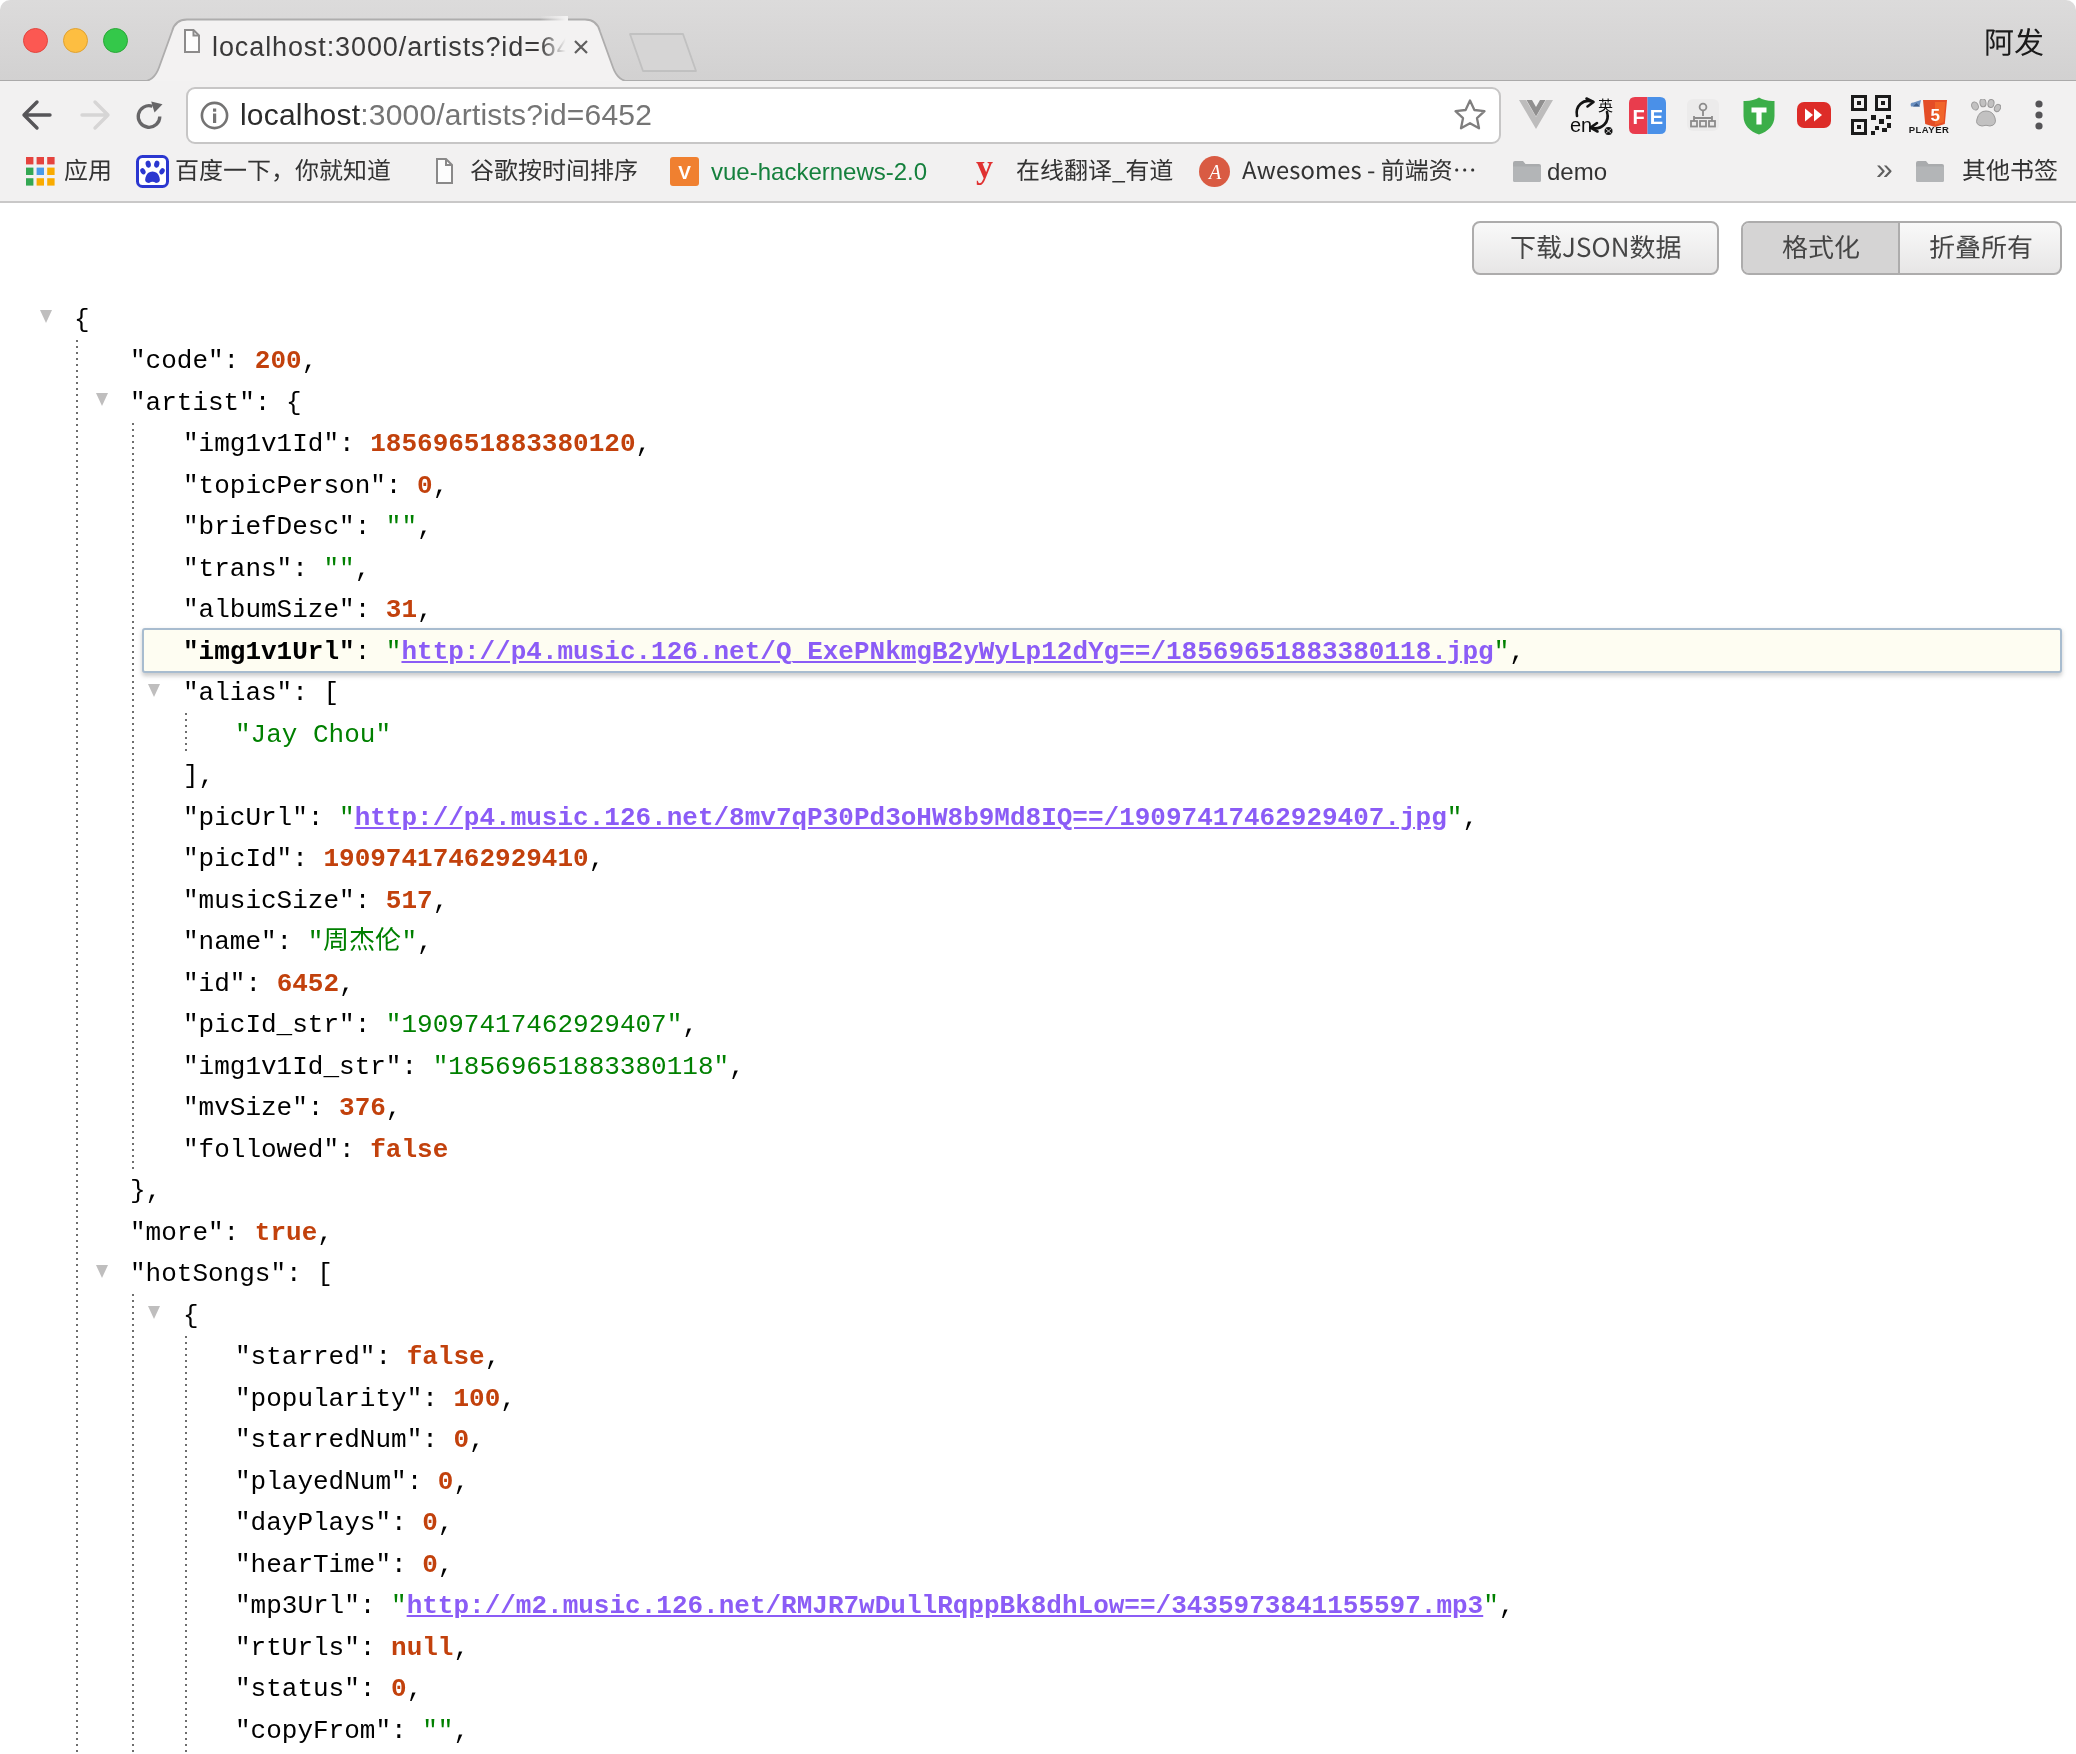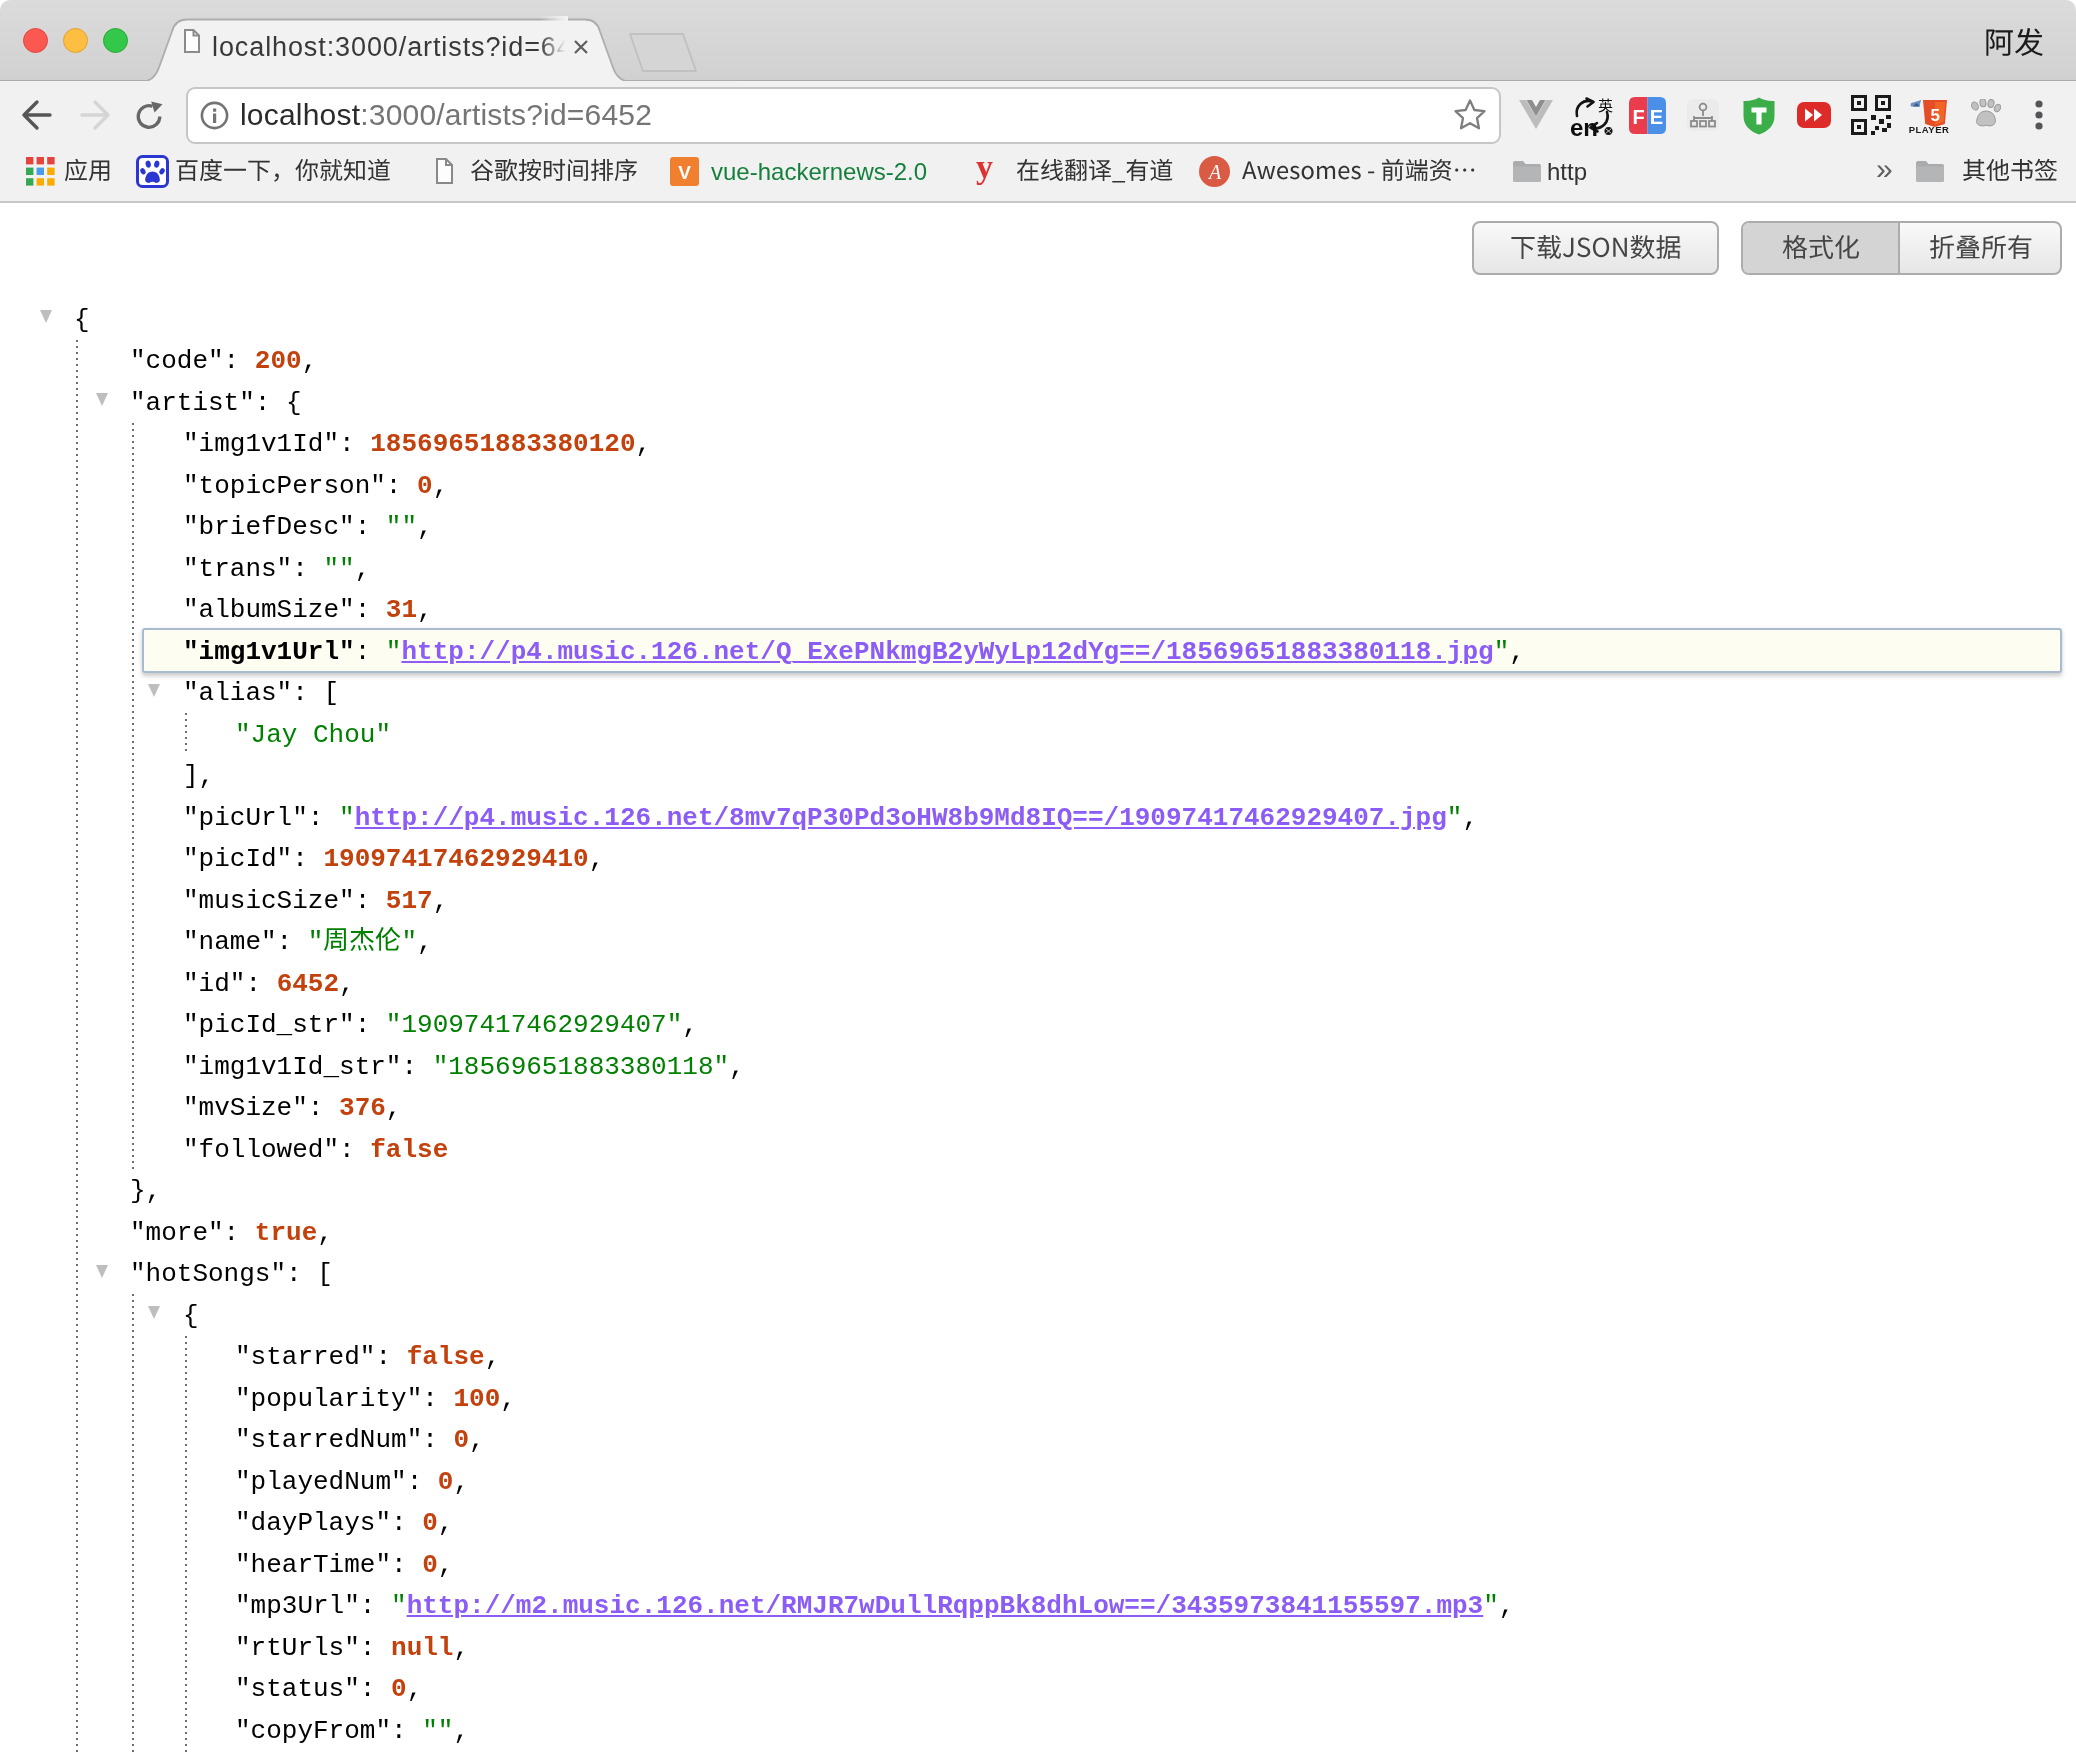--- a/index.html
+++ b/index.html
@@ -70,21 +70,21 @@
 <path d="M7.5,0 H13 L17,7 L21,0 H26.5 L17,16.5 Z" fill="#908F8F"></path>
   </svg>
 <svg class="abs" style="left:1572px;top:96px" width="42" height="40" viewBox="0 0 42 40">
 <path d="M5,20 C3,10 11,3 20,5.5" fill="none" stroke="#141414" stroke-width="2.6" stroke-linecap="round"></path>
 <path d="M21.5,6 L14.5,2.5 M21.5,6 L15.5,10.5" stroke="#141414" stroke-width="2.6" stroke-linecap="round" fill="none"></path>
 <path d="M35,16 C38,26 30,34 20,32" fill="none" stroke="#141414" stroke-width="2.6" stroke-linecap="round"></path>
 <path d="M18.5,31.6 L25.5,35.5 M18.5,31.6 L25,27" stroke="#141414" stroke-width="2.6" stroke-linecap="round" fill="none"></path>
 <circle cx="36.5" cy="35" r="4" fill="#141414"></circle>
 <path d="M33.5,32.5 L39.5,37.5 M39.5,32.5 L33.5,37.5" stroke="#F2F1F1" stroke-width="0.8"></path>
 </svg>
-<div class="abs" style="left:1570px;top:114px;font-size:24px;font-weight:bold;color:#0E0E0E;font-family:Liberation Sans">en</div>
+<div class="abs" style="left:1570px;top:114px;font-size:20px;font-weight:normal;color:#0E0E0E;font-family:Liberation Sans">en</div>
 <svg style="position:absolute;left:1598px;top:97.8px" width="15.0" height="16.5" viewBox="0 -13.20 15.0 16.5">
     <path d="M6.9 -9.4V-7.7H2.4V-4.2H0.9V-3.1H6.5C5.9 -1.8 4.3 -0.6 0.6 0.3C0.8 0.5 1.1 1.0 1.3 1.2C5.2 0.3 6.9 -1.1 7.6 -2.7C8.8 -0.5 10.8 0.7 13.8 1.2C14.0 0.9 14.3 0.4 14.5 0.2C11.6 -0.2 9.6 -1.2 8.5 -3.1H14.2V-4.2H12.7V-7.7H8.0V-9.4ZM3.5 -4.2V-6.7H6.9V-5.3C6.9 -4.9 6.8 -4.5 6.8 -4.2ZM11.6 -4.2H8.0C8.0 -4.5 8.0 -4.9 8.0 -5.2V-6.7H11.6ZM9.6 -12.6V-11.2H5.3V-12.6H4.2V-11.2H1.0V-10.2H4.2V-8.6H5.3V-10.2H9.6V-8.6H10.7V-10.2H13.9V-11.2H10.7V-12.6Z" fill="#0E0E0E"></path>
   </svg>
 <svg class="abs" style="left:1629px;top:97px" width="37" height="37" viewBox="0 0 37 37">
 <path d="M6,0 H18.5 V37 H6 Q0,37 0,31 V6 Q0,0 6,0 Z" fill="#E93C4D"></path>
 <path d="M18.5,0 H31 Q37,0 37,6 V31 Q37,37 31,37 H18.5 Z" fill="#4A90E8"></path>
 <text x="9.5" y="26.5" font-family="Liberation Sans,sans-serif" font-size="20" font-weight="bold" fill="#fff" text-anchor="middle">F</text>
 <text x="27.5" y="26.5" font-family="Liberation Sans,sans-serif" font-size="20" font-weight="bold" fill="#fff" text-anchor="middle">E</text>
   </svg>
 <svg class="abs" style="left:1687px;top:99px" width="32" height="32" viewBox="0 0 32 32">
@@ -191,21 +191,21 @@
 <circle cx="15.5" cy="15.5" r="15.5" fill="#D95B43"></circle>
 <text x="16" y="22.5" font-family="Liberation Serif,serif" font-size="20" font-style="italic" fill="#fff" text-anchor="middle">A</text>
   </svg>
 <svg style="position:absolute;left:1242px;top:158.4px" width="234.7" height="26.4" viewBox="0 -21.12 234.7 26.4">
     <path d="M0.1 0.0H2.3L4.0 -5.4H10.5L12.1 0.0H14.5L8.5 -17.6H6.0ZM4.6 -7.1 5.4 -9.8C6.1 -11.8 6.6 -13.7 7.2 -15.8H7.3C7.9 -13.8 8.4 -11.8 9.1 -9.8L9.9 -7.1Z M18.9 0.0H21.4L23.3 -7.0C23.6 -8.2 23.9 -9.5 24.1 -10.8H24.3C24.6 -9.5 24.8 -8.3 25.2 -7.0L27.0 0.0H29.7L33.2 -13.0H31.1L29.2 -5.5C28.9 -4.2 28.7 -3.1 28.4 -1.9H28.3C28.0 -3.1 27.7 -4.2 27.4 -5.5L25.3 -13.0H23.2L21.2 -5.5C20.9 -4.2 20.6 -3.1 20.3 -1.9H20.2C19.9 -3.1 19.7 -4.2 19.4 -5.5L17.5 -13.0H15.2Z M41.3 0.3C43.1 0.3 44.5 -0.3 45.6 -1.0L44.8 -2.5C43.8 -1.8 42.8 -1.4 41.6 -1.4C39.1 -1.4 37.4 -3.2 37.2 -6.0H46.0C46.1 -6.3 46.1 -6.8 46.1 -7.2C46.1 -11.0 44.3 -13.4 40.9 -13.4C37.9 -13.4 35.1 -10.8 35.1 -6.5C35.1 -2.2 37.8 0.3 41.3 0.3ZM37.2 -7.6C37.5 -10.2 39.1 -11.6 41.0 -11.6C43.0 -11.6 44.2 -10.2 44.2 -7.6Z M52.8 0.3C55.8 0.3 57.5 -1.4 57.5 -3.6C57.5 -6.0 55.4 -6.8 53.5 -7.5C52.1 -8.1 50.7 -8.5 50.7 -9.8C50.7 -10.8 51.5 -11.7 53.1 -11.7C54.3 -11.7 55.2 -11.2 56.1 -10.5L57.1 -11.9C56.2 -12.7 54.7 -13.4 53.1 -13.4C50.3 -13.4 48.6 -11.7 48.6 -9.7C48.6 -7.4 50.6 -6.6 52.4 -5.9C53.9 -5.4 55.4 -4.8 55.4 -3.4C55.4 -2.3 54.6 -1.4 52.8 -1.4C51.3 -1.4 50.1 -2.0 49.0 -3.0L47.9 -1.5C49.1 -0.5 50.9 0.3 52.8 0.3Z M65.6 0.3C68.8 0.3 71.7 -2.2 71.7 -6.5C71.7 -10.8 68.8 -13.4 65.6 -13.4C62.4 -13.4 59.6 -10.8 59.6 -6.5C59.6 -2.2 62.4 0.3 65.6 0.3ZM65.6 -1.5C63.4 -1.5 61.9 -3.5 61.9 -6.5C61.9 -9.5 63.4 -11.5 65.6 -11.5C67.9 -11.5 69.4 -9.5 69.4 -6.5C69.4 -3.5 67.9 -1.5 65.6 -1.5Z M75.1 0.0H77.3V-9.5C78.5 -10.8 79.6 -11.4 80.6 -11.4C82.2 -11.4 83.0 -10.4 83.0 -8.0V0.0H85.2V-9.5C86.4 -10.8 87.5 -11.4 88.5 -11.4C90.1 -11.4 90.9 -10.4 90.9 -8.0V0.0H93.1V-8.3C93.1 -11.6 91.8 -13.4 89.2 -13.4C87.6 -13.4 86.2 -12.3 84.8 -10.9C84.3 -12.4 83.3 -13.4 81.2 -13.4C79.7 -13.4 78.3 -12.4 77.2 -11.1H77.1L76.9 -13.0H75.1Z M102.6 0.3C104.4 0.3 105.8 -0.3 106.9 -1.0L106.1 -2.5C105.1 -1.8 104.1 -1.4 102.9 -1.4C100.4 -1.4 98.7 -3.2 98.5 -6.0H107.3C107.4 -6.3 107.4 -6.8 107.4 -7.2C107.4 -11.0 105.6 -13.4 102.2 -13.4C99.2 -13.4 96.4 -10.8 96.4 -6.5C96.4 -2.2 99.1 0.3 102.6 0.3ZM98.5 -7.6C98.8 -10.2 100.4 -11.6 102.3 -11.6C104.3 -11.6 105.5 -10.2 105.5 -7.6Z M114.0 0.3C117.1 0.3 118.8 -1.4 118.8 -3.6C118.8 -6.0 116.7 -6.8 114.8 -7.5C113.4 -8.1 112.0 -8.5 112.0 -9.8C112.0 -10.8 112.8 -11.7 114.4 -11.7C115.6 -11.7 116.5 -11.2 117.4 -10.5L118.4 -11.9C117.5 -12.7 116.0 -13.4 114.4 -13.4C111.6 -13.4 109.9 -11.7 109.9 -9.7C109.9 -7.4 111.9 -6.6 113.7 -5.9C115.2 -5.4 116.7 -4.8 116.7 -3.4C116.7 -2.3 115.8 -1.4 114.1 -1.4C112.6 -1.4 111.4 -2.0 110.3 -3.0L109.2 -1.5C110.4 -0.5 112.2 0.3 114.0 0.3Z M126.1 -5.9H132.3V-7.6H126.1Z M153.2 -12.3V-2.5H154.9V-12.3ZM158.1 -13.1V-0.3C158.1 0.0 158.0 0.1 157.6 0.1C157.2 0.1 155.9 0.1 154.4 0.1C154.7 0.6 155.0 1.3 155.1 1.8C156.9 1.8 158.2 1.8 158.9 1.5C159.6 1.2 159.9 0.7 159.9 -0.3V-13.1ZM156.1 -20.3C155.6 -19.1 154.7 -17.5 153.8 -16.4H146.6L147.8 -16.8C147.4 -17.8 146.3 -19.2 145.4 -20.2L143.7 -19.6C144.6 -18.6 145.5 -17.3 145.9 -16.4H140.0V-14.7H161.5V-16.4H155.9C156.6 -17.4 157.3 -18.6 158.0 -19.7ZM148.6 -7.2V-4.8H143.2V-7.2ZM148.6 -8.6H143.2V-11.0H148.6ZM141.5 -12.6V1.8H143.2V-3.4H148.6V-0.2C148.6 0.1 148.5 0.2 148.1 0.2C147.8 0.3 146.7 0.3 145.5 0.2C145.7 0.7 146.0 1.4 146.1 1.8C147.7 1.8 148.8 1.8 149.4 1.5C150.1 1.2 150.3 0.8 150.3 -0.1V-12.6Z M163.9 -15.6V-14.0H172.0V-15.6ZM164.7 -12.6C165.2 -9.9 165.7 -6.3 165.8 -4.0L167.2 -4.2C167.1 -6.6 166.7 -10.1 166.1 -12.8ZM166.3 -19.4C166.9 -18.3 167.6 -16.8 167.9 -15.9L169.5 -16.4C169.2 -17.4 168.5 -18.8 167.9 -19.9ZM172.5 -7.7V1.9H174.1V-6.1H176.3V1.7H177.7V-6.1H179.9V1.6H181.3V-6.1H183.6V0.2C183.6 0.5 183.5 0.5 183.3 0.5C183.1 0.6 182.5 0.6 181.8 0.5C182.0 0.9 182.3 1.5 182.3 2.0C183.4 2.0 184.1 1.9 184.6 1.7C185.1 1.4 185.2 1.0 185.2 0.3V-7.7H179.0L179.6 -9.9H185.7V-11.5H171.8V-9.9H177.6C177.5 -9.1 177.3 -8.4 177.2 -7.7ZM172.8 -19.0V-13.2H184.9V-19.0H183.1V-14.8H179.5V-20.1H177.8V-14.8H174.5V-19.0ZM169.7 -13.0C169.4 -10.1 168.8 -5.9 168.3 -3.3C166.6 -2.9 165.0 -2.5 163.8 -2.3L164.2 -0.5C166.5 -1.1 169.4 -1.8 172.2 -2.5L172.0 -4.2L169.7 -3.6C170.3 -6.2 170.9 -9.9 171.3 -12.7Z M188.8 -18.0C190.5 -17.4 192.7 -16.3 193.8 -15.4L194.8 -16.8C193.6 -17.7 191.4 -18.7 189.7 -19.3ZM187.9 -11.9 188.4 -10.2C190.4 -10.9 192.8 -11.7 195.2 -12.5L194.9 -14.0C192.3 -13.2 189.7 -12.4 187.9 -11.9ZM191.1 -8.9V-2.2H192.9V-7.2H204.8V-2.4H206.7V-8.9ZM198.1 -6.6C197.4 -2.6 195.6 -0.5 187.9 0.5C188.2 0.9 188.6 1.5 188.7 2.0C196.8 0.8 199.1 -1.8 199.9 -6.6ZM199.1 -1.8C202.1 -0.8 206.1 0.8 208.1 1.8L209.2 0.3C207.1 -0.7 203.1 -2.2 200.1 -3.1ZM198.4 -20.1C197.7 -18.4 196.5 -16.4 194.5 -14.9C195.0 -14.7 195.5 -14.2 195.8 -13.8C196.8 -14.6 197.7 -15.6 198.4 -16.5H201.2C200.4 -14.0 198.9 -11.8 194.6 -10.7C194.9 -10.4 195.4 -9.8 195.5 -9.4C198.8 -10.3 200.8 -11.9 201.9 -13.9C203.4 -11.8 205.8 -10.3 208.4 -9.5C208.7 -10.0 209.2 -10.6 209.5 -10.9C206.5 -11.6 203.9 -13.2 202.6 -15.3C202.8 -15.7 202.9 -16.1 203.0 -16.5H206.6C206.2 -15.7 205.8 -15.0 205.5 -14.4L207.0 -13.9C207.6 -14.9 208.4 -16.3 209.0 -17.7L207.7 -18.0L207.4 -17.9H199.2C199.6 -18.6 199.8 -19.2 200.1 -19.8Z M214.8 -10.7C213.9 -10.7 213.2 -10.0 213.2 -9.1C213.2 -8.2 213.9 -7.5 214.8 -7.5C215.6 -7.5 216.3 -8.2 216.3 -9.1C216.3 -10.0 215.6 -10.7 214.8 -10.7ZM222.7 -10.7C221.9 -10.7 221.2 -10.0 221.2 -9.1C221.2 -8.2 221.9 -7.5 222.7 -7.5C223.6 -7.5 224.3 -8.2 224.3 -9.1C224.3 -10.0 223.6 -10.7 222.7 -10.7ZM230.7 -10.7C229.8 -10.7 229.2 -10.0 229.2 -9.1C229.2 -8.2 229.8 -7.5 230.7 -7.5C231.6 -7.5 232.3 -8.2 232.3 -9.1C232.3 -10.0 231.6 -10.7 230.7 -10.7Z" fill="#333"></path>
   </svg>
 <svg class="abs" style="left:1512px;top:160px" width="30" height="23" viewBox="0 0 30 23">
 <path d="M1,3 Q1,1 3,1 H11 L13.5,4 H27 Q29,4 29,6 V20 Q29,22 27,22 H3 Q1,22 1,20 Z" fill="#A9ABAD"></path>
 <path d="M1,6.5 H29 V20 Q29,22 27,22 H3 Q1,22 1,20 Z" fill="#B3B5B7"></path>
   </svg>
-<div class="abs" style="left:1547px;top:158px;font-size:24px;color:#333">http</div>
+<div class="abs" style="left:1547px;top:158px;font-size:24px;color:#333">demo</div>
 <div class="abs" style="left:1876px;top:152px;font-size:30px;color:#606060">»</div>
 <svg class="abs" style="left:1915px;top:160px" width="30" height="23" viewBox="0 0 30 23">
 <path d="M1,3 Q1,1 3,1 H11 L13.5,4 H27 Q29,4 29,6 V20 Q29,22 27,22 H3 Q1,22 1,20 Z" fill="#A9ABAD"></path>
 <path d="M1,6.5 H29 V20 Q29,22 27,22 H3 Q1,22 1,20 Z" fill="#B3B5B7"></path>
   </svg>
 <svg style="position:absolute;left:1962px;top:158.4px" width="96.0" height="26.4" viewBox="0 -21.12 96.0 26.4">
     <path d="M13.8 -1.6C16.6 -0.5 19.4 0.8 21.1 1.8L22.8 0.6C20.9 -0.4 17.8 -1.7 15.0 -2.7ZM8.7 -2.8C7.0 -1.7 3.7 -0.3 1.1 0.5C1.5 0.9 2.0 1.5 2.3 1.9C4.8 1.0 8.1 -0.4 10.3 -1.7ZM16.5 -20.1V-17.4H7.5V-20.1H5.7V-17.4H2.0V-15.7H5.7V-4.9H1.3V-3.2H22.7V-4.9H18.3V-15.7H22.1V-17.4H18.3V-20.1ZM7.5 -4.9V-7.6H16.5V-4.9ZM7.5 -15.7H16.5V-13.3H7.5ZM7.5 -11.7H16.5V-9.1H7.5Z M33.6 -17.8V-11.4L30.5 -10.2L31.2 -8.6L33.6 -9.6V-1.7C33.6 0.9 34.4 1.6 37.3 1.6C37.9 1.6 42.9 1.6 43.6 1.6C46.2 1.6 46.8 0.5 47.1 -2.8C46.6 -2.9 45.9 -3.2 45.4 -3.5C45.2 -0.7 45.0 -0.0 43.5 -0.0C42.5 -0.0 38.2 -0.0 37.3 -0.0C35.6 -0.0 35.3 -0.3 35.3 -1.7V-10.2L38.9 -11.6V-3.4H40.6V-12.3L44.3 -13.8C44.3 -10.0 44.3 -7.5 44.1 -6.8C43.9 -6.2 43.7 -6.1 43.2 -6.1C43.0 -6.1 42.1 -6.1 41.4 -6.1C41.6 -5.7 41.8 -5.0 41.9 -4.5C42.6 -4.4 43.6 -4.5 44.3 -4.6C45.0 -4.8 45.6 -5.3 45.7 -6.4C46.0 -7.4 46.0 -10.9 46.0 -15.2L46.1 -15.6L44.9 -16.1L44.5 -15.8L44.3 -15.6L40.6 -14.2V-20.1H38.9V-13.5L35.3 -12.1V-17.8ZM30.4 -20.1C29.0 -16.4 26.8 -12.8 24.4 -10.5C24.8 -10.1 25.3 -9.2 25.4 -8.8C26.3 -9.6 27.1 -10.6 27.8 -11.7V1.9H29.6V-14.5C30.6 -16.1 31.4 -17.8 32.1 -19.6Z M65.2 -18.2C66.7 -17.2 68.7 -15.7 69.7 -14.8L70.8 -16.2C69.8 -17.1 67.8 -18.5 66.3 -19.4ZM51.0 -16.0V-14.2H58.0V-9.5H49.4V-7.8H58.0V1.9H59.9V-7.8H68.7C68.5 -4.3 68.1 -2.8 67.7 -2.3C67.4 -2.1 67.2 -2.1 66.6 -2.1C66.1 -2.1 64.5 -2.1 63.0 -2.3C63.4 -1.8 63.6 -1.0 63.6 -0.5C65.1 -0.4 66.6 -0.4 67.3 -0.5C68.1 -0.5 68.7 -0.7 69.2 -1.2C69.9 -1.9 70.3 -3.8 70.6 -8.7C70.7 -8.9 70.7 -9.5 70.7 -9.5H67.2V-16.0H59.9V-20.1H58.0V-16.0ZM59.9 -9.5V-14.2H65.4V-9.5Z M82.2 -6.7C83.0 -5.2 84.0 -3.1 84.3 -1.8L85.8 -2.4C85.5 -3.7 84.5 -5.7 83.6 -7.2ZM76.2 -6.0C77.3 -4.6 78.4 -2.6 78.9 -1.4L80.4 -2.1C79.9 -3.3 78.7 -5.3 77.7 -6.7ZM88.8 -9.7H79.1V-8.1H88.8ZM85.8 -20.3C85.2 -18.5 84.1 -16.8 82.8 -15.7C83.0 -15.6 83.4 -15.3 83.8 -15.1C81.3 -12.3 76.9 -10.1 72.8 -8.9C73.2 -8.5 73.7 -7.9 73.9 -7.4C75.6 -8.0 77.4 -8.8 79.1 -9.7C80.9 -10.7 82.6 -11.8 84.0 -13.1C86.5 -10.8 90.6 -8.7 94.0 -7.7C94.2 -8.1 94.8 -8.8 95.1 -9.1C91.6 -10.0 87.3 -12.0 85.0 -14.1L85.5 -14.6L84.6 -15.1C85.0 -15.5 85.4 -16.0 85.8 -16.6H88.0C88.8 -15.5 89.5 -14.2 89.9 -13.4L91.6 -13.8C91.2 -14.6 90.6 -15.6 89.9 -16.6H94.5V-18.0H86.7C87.0 -18.6 87.2 -19.2 87.5 -19.9ZM76.4 -20.3C75.7 -17.9 74.4 -15.5 72.9 -14.0C73.3 -13.8 74.0 -13.3 74.4 -13.0C75.2 -14.0 76.0 -15.2 76.7 -16.6H77.8C78.4 -15.5 78.9 -14.2 79.2 -13.4L80.8 -13.9C80.6 -14.6 80.1 -15.6 79.6 -16.6H83.4V-18.0H77.4C77.7 -18.6 77.9 -19.2 78.1 -19.8ZM90.2 -7.1C89.2 -4.8 87.8 -2.2 86.4 -0.3H73.5V1.3H94.4V-0.3H88.5C89.6 -2.2 90.9 -4.6 91.8 -6.6Z" fill="#333"></path>
   </svg>
 <div id="content"></div>
 <div class="btn" style="left:1472px;width:247px"></div>

